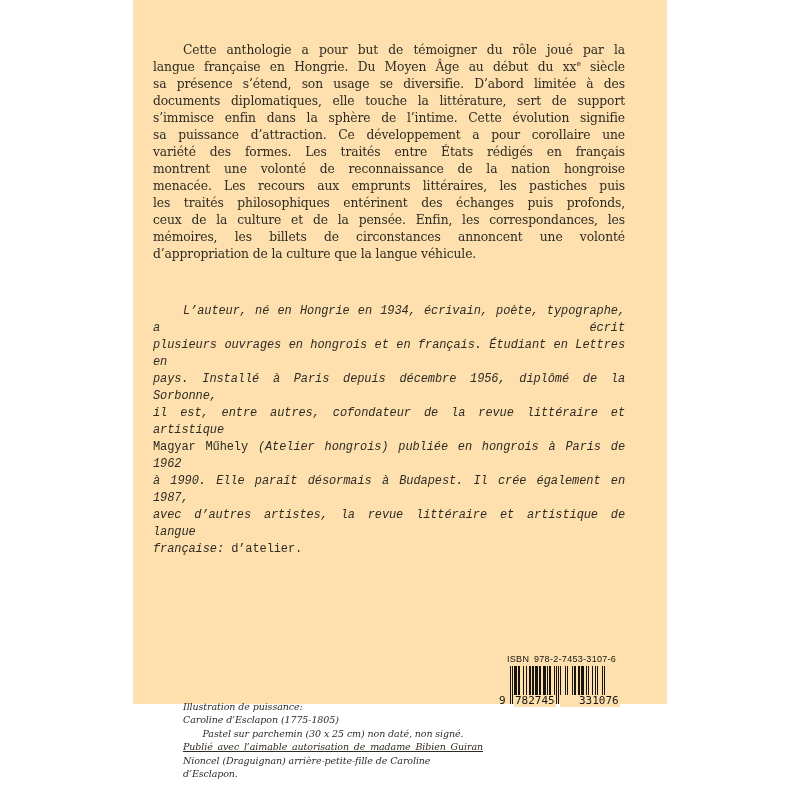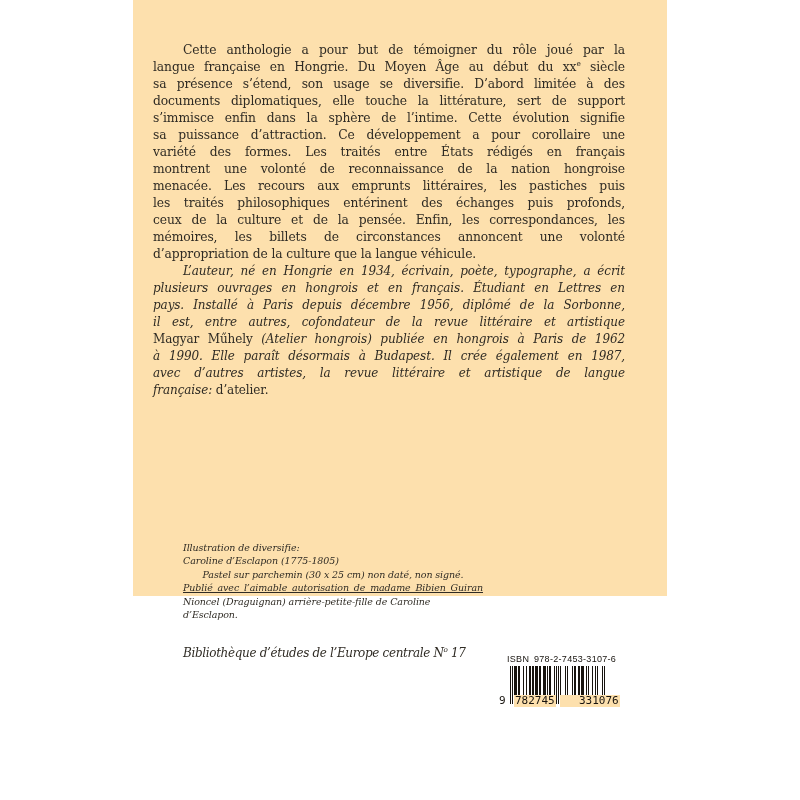--- a/index.html
+++ b/index.html
@@ -11,38 +11,38 @@
   }
   .stage {
     position: relative;
     width: 800px; height: 800px;
     background: #ffffff;
     overflow: hidden;
   }
   .cover {
     position: absolute;
     left: 133px; top: 0;
-    width: 534px; height: 596px;
+    width: 534px; height: 704px;
     background: var(--cover-bg, #fde0ad);
     color: #2f2b24;
     box-sizing: border-box;
     padding: 42px 42px 0 20px;
   }
   .tline {
     font-size: 12.3px;
     line-height: 17px;
     letter-spacing: -0.1px;
     white-space: normal;
   }
   .j { text-align: justify; text-align-last: justify; }
   .ind { text-indent: 30px; }
   sup { font-size: 0.6em; vertical-align: super; line-height: 0; }
   .up { font-style: normal; }
 
-  .author-note { font-style: italic; }
+  .author-note { margin-top: 40px; font-style: italic; font-family: Liberation Mono, monospace; }
   .author-note .tline { font-size: 12px; }
 
   .credits {
     margin: 142px 0 0 30px;
     width: 300px;
     font-style: italic;
     font-size: 9.5px;
     line-height: 13.4px;
     letter-spacing: -0.4px;
   }
@@ -116,21 +116,21 @@
         <div class="tline j">plusieurs ouvrages en hongrois et en français. Étudiant en Lettres en</div>
         <div class="tline j">pays. Installé à Paris depuis décembre 1956, diplômé de la Sorbonne,</div>
         <div class="tline j">il est, entre autres, cofondateur de la revue littéraire et artistique</div>
         <div class="tline j"><span class="up">Magyar Műhely</span> (Atelier hongrois) publiée en hongrois à Paris de 1962</div>
         <div class="tline j">à 1990. Elle paraît désormais à Budapest. Il crée également en 1987,</div>
         <div class="tline j">avec d’autres artistes, la revue littéraire et artistique de langue</div>
         <div class="tline">française: <span class="up">d’atelier.</span></div>
       </section>
 
     <section class="credits">
-        <div class="tline cred" style="font-size: inherit; line-height: inherit;">Illustration de diversifie:</div>
+        <div class="tline cred" style="font-size: inherit; line-height: inherit;">Illustration de puissance:</div>
         <div class="tline cred" style="font-size: inherit; line-height: inherit;">Caroline d’Esclapon (1775-1805)</div>
         <div class="tline cred" style="font-size: inherit; line-height: inherit; text-align: center;">Pastel sur parchemin (30 x 25 cm) non daté, non signé.</div>
         <div class="tline cred j" style="font-size: inherit; line-height: inherit; text-decoration: underline;">Publié avec l’aimable autorisation de madame Bibien Guiran</div>
         <div class="tline cred" style="font-size: inherit; line-height: inherit;">Nioncel (Draguignan) arrière-petite-fille de Caroline d’Esclapon.</div>
       </section>
 
     <div class="collection">Bibliothèque d’études de l’Europe centrale N<sup>o</sup> 17</div>
 
     <div class="barcode">
       <div class="isbn-line">ISBN 978-2-7453-3107-6</div>

